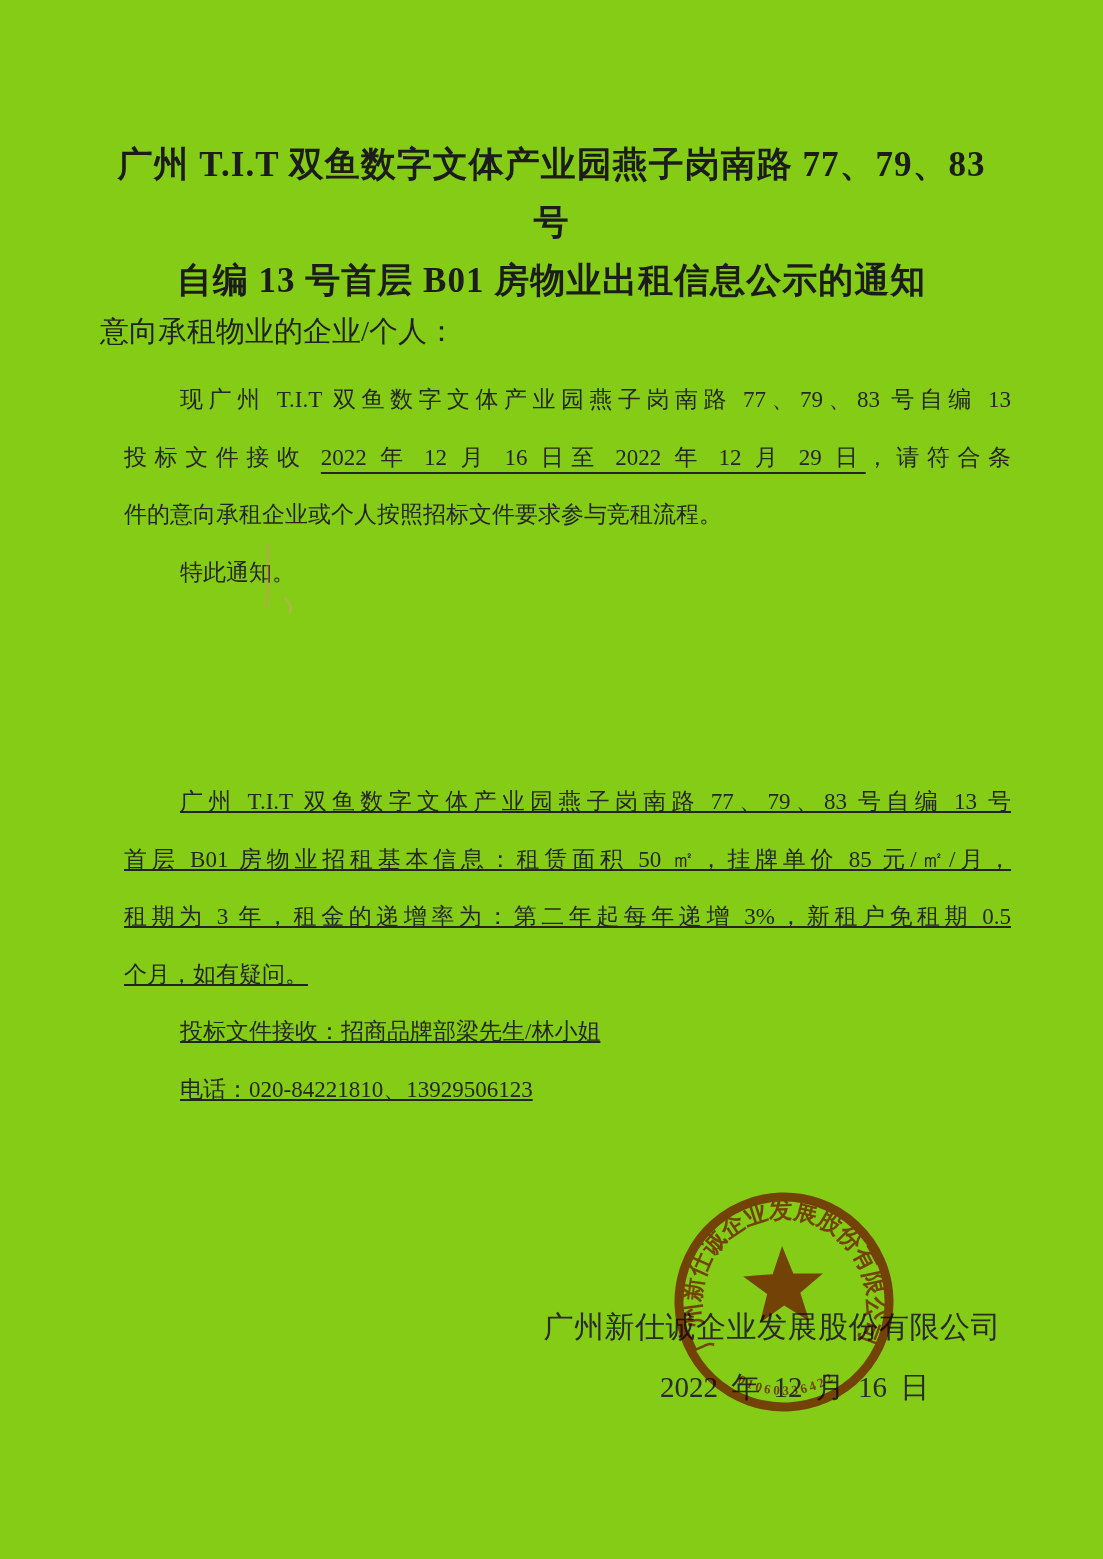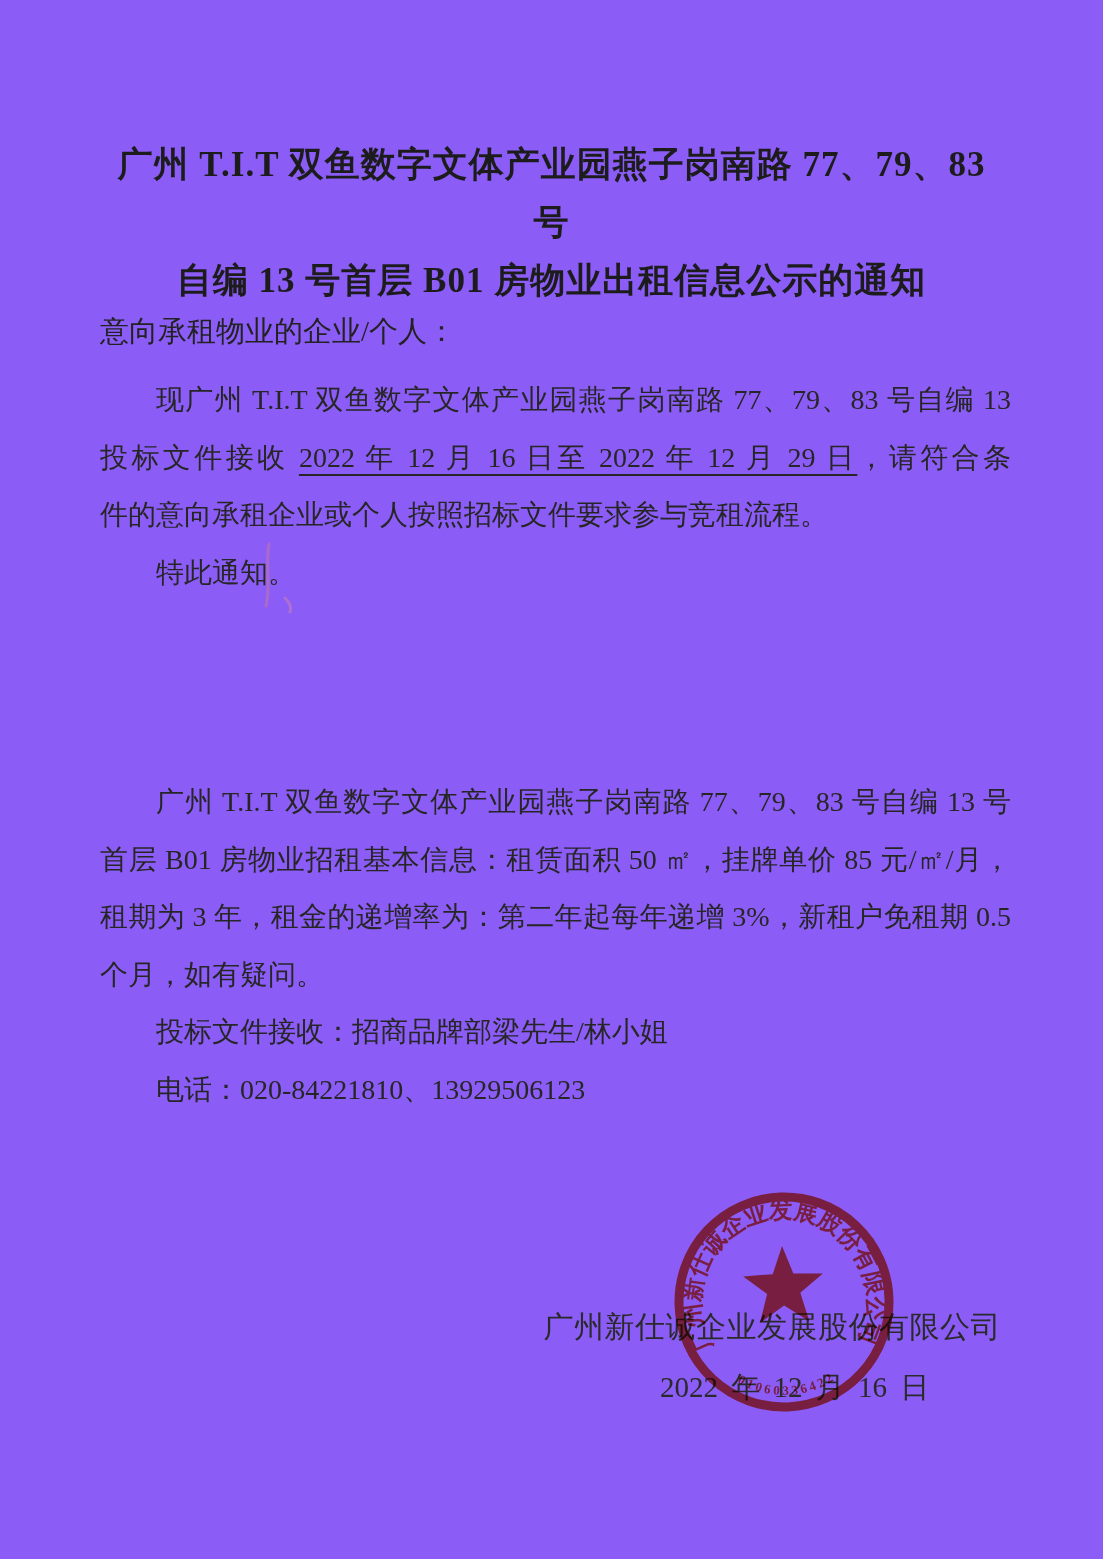--- a/index.html
+++ b/index.html
@@ -1,43 +1,43 @@
 <!DOCTYPE html>
 <html lang="zh"><head>
 <meta charset="utf-8">
 <style>
   * { margin:0; padding:0; box-sizing:border-box; }
   html,body { background:#ffffff; }
   .page{
     position:relative;
     width:1103px; height:1559px;
-    background:#8b5cf6;
+    background:#84cc16;
     overflow:hidden;
     font-family:"Liberation Serif","DejaVu Serif",serif;
     color:#242424;
     padding-left:40px;
   }
   
   .title{
     position:absolute; left:96px; top:136px; width:911px;
     text-align:center; font-weight:bold; font-size:35px; line-height:58px;
     color:#1c1c1c; letter-spacing:1px;
   }
   
   .salutation{
     position:absolute; left:100px; top:311px; width:911px;
     font-size:29px; line-height:40px; color:#222;
   }
   
   .block{ position:absolute; left:100px; width:911px; }
   .block1{ top:371px; }
-  .block2{ top:773px; }
+  .block2{ top:773px;text-decoration:underline; }
   .ln{
-    height:57.5px; line-height:57.5px; font-size:28px;
-    white-space:nowrap; color:#262626;
+    height:57.5px; line-height:57.5px; font-size:23px;
+    white-space:nowrap; color:#262626;margin-left:24px;
   }
   .ln.fill{
     white-space:normal;
     text-align:justify; text-align-last:justify;
     text-justify:inter-character;
     word-break:keep-all; overflow:hidden;
   }
   .ln.indent{ text-indent:56px; }
   .u{
     text-decoration:underline;

